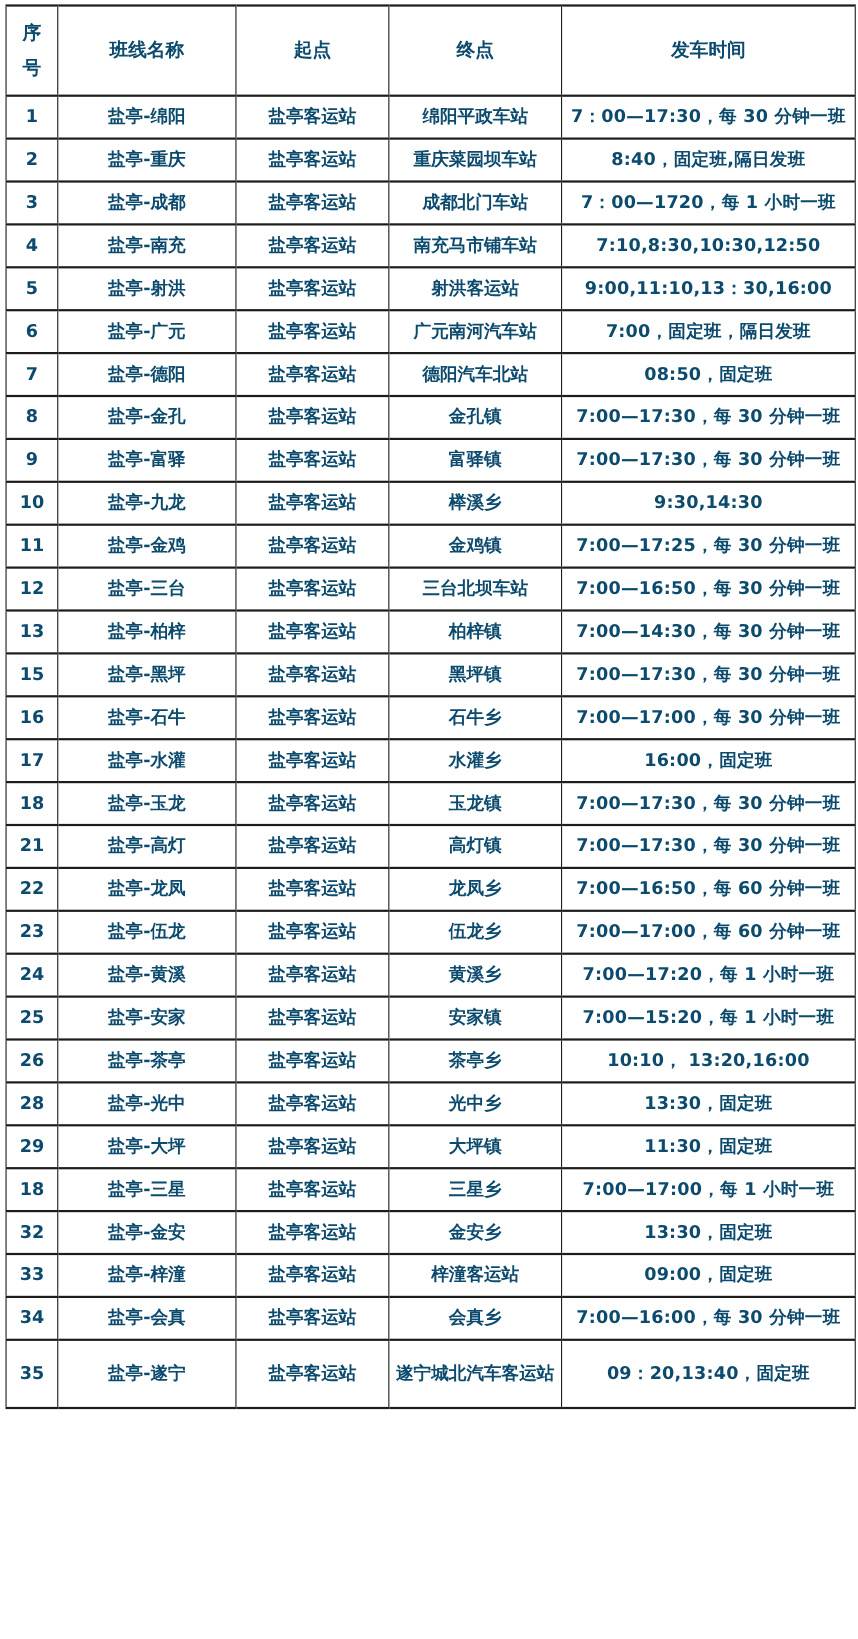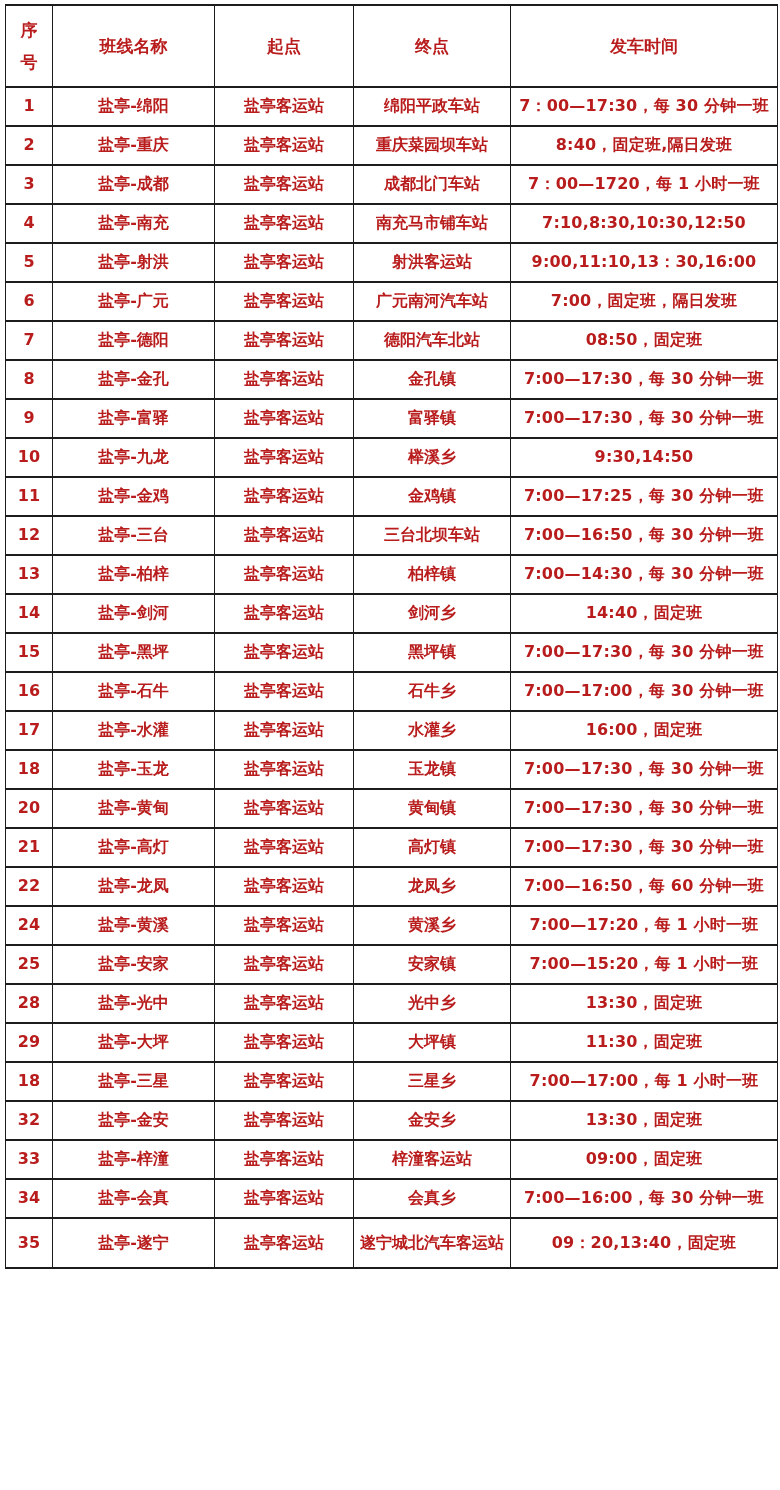--- a/index.html
+++ b/index.html
@@ -13,21 +13,21 @@
     overflow: hidden;
     font-family: "DejaVu Sans", "Liberation Sans", sans-serif;
   }
   .table-wrap {
     padding: 4px 3px 6px 5px;
   }
   table.schedule {
     border-collapse: collapse;
     table-layout: fixed;
     width: 772px;
-    color: #b91c1c;
+    color: #0c4a6e;
     font-weight: 700;
   }
   table.schedule th,
   table.schedule td {
     border: 1.5px solid #1c1c1c;
     border-top-width: 2px;
     border-bottom-width: 2px;
     text-align: center;
     vertical-align: middle;
     padding: 2px 4px;
@@ -41,21 +41,21 @@
   table.schedule th {
     font-size: 17px;
     font-weight: 700;
     background: #ffffff;
   }
   table.schedule tbody tr {
     height: 39px;
     background: #ffffff;
   }
   table.schedule tbody tr:last-child {
-    height: 50px;
+    height: 62px;
   }
   .seq-wrap {
     display: inline-block;
     width: 1.1em;
     word-break: break-all;
     line-height: 1.9;
   }
   td[data-name="cell-departure"] {
     letter-spacing: 0.2px;
   }
@@ -145,21 +145,21 @@
           <td data-name="cell-route-name">盐亭-富驿</td>
           <td data-name="cell-origin">盐亭客运站</td>
           <td data-name="cell-destination">富驿镇</td>
           <td data-name="cell-departure">7:00—17:30，每 30 分钟一班</td>
         </tr>
         <tr data-name="schedule-row">
           <td data-name="cell-seq">10</td>
           <td data-name="cell-route-name">盐亭-九龙</td>
           <td data-name="cell-origin">盐亭客运站</td>
           <td data-name="cell-destination">榉溪乡</td>
-          <td data-name="cell-departure">9:30,14:50</td>
+          <td data-name="cell-departure">9:30,14:30</td>
         </tr>
         <tr data-name="schedule-row">
           <td data-name="cell-seq">11</td>
           <td data-name="cell-route-name">盐亭-金鸡</td>
           <td data-name="cell-origin">盐亭客运站</td>
           <td data-name="cell-destination">金鸡镇</td>
           <td data-name="cell-departure">7:00—17:25，每 30 分钟一班</td>
         </tr>
         <tr data-name="schedule-row">
           <td data-name="cell-seq">12</td>
@@ -169,27 +169,20 @@
           <td data-name="cell-departure">7:00—16:50，每 30 分钟一班</td>
         </tr>
         <tr data-name="schedule-row">
           <td data-name="cell-seq">13</td>
           <td data-name="cell-route-name">盐亭-柏梓</td>
           <td data-name="cell-origin">盐亭客运站</td>
           <td data-name="cell-destination">柏梓镇</td>
           <td data-name="cell-departure">7:00—14:30，每 30 分钟一班</td>
         </tr>
         <tr data-name="schedule-row">
-          <td data-name="cell-seq">14</td>
-          <td data-name="cell-route-name">盐亭-剑河</td>
-          <td data-name="cell-origin">盐亭客运站</td>
-          <td data-name="cell-destination">剑河乡</td>
-          <td data-name="cell-departure">14:40，固定班</td>
-        </tr>
-        <tr data-name="schedule-row">
           <td data-name="cell-seq">15</td>
           <td data-name="cell-route-name">盐亭-黑坪</td>
           <td data-name="cell-origin">盐亭客运站</td>
           <td data-name="cell-destination">黑坪镇</td>
           <td data-name="cell-departure">7:00—17:30，每 30 分钟一班</td>
         </tr>
         <tr data-name="schedule-row">
           <td data-name="cell-seq">16</td>
           <td data-name="cell-route-name">盐亭-石牛</td>
           <td data-name="cell-origin">盐亭客运站</td>
@@ -204,53 +197,60 @@
           <td data-name="cell-departure">16:00，固定班</td>
         </tr>
         <tr data-name="schedule-row">
           <td data-name="cell-seq">18</td>
           <td data-name="cell-route-name">盐亭-玉龙</td>
           <td data-name="cell-origin">盐亭客运站</td>
           <td data-name="cell-destination">玉龙镇</td>
           <td data-name="cell-departure">7:00—17:30，每 30 分钟一班</td>
         </tr>
         <tr data-name="schedule-row">
-          <td data-name="cell-seq">20</td>
-          <td data-name="cell-route-name">盐亭-黄甸</td>
-          <td data-name="cell-origin">盐亭客运站</td>
-          <td data-name="cell-destination">黄甸镇</td>
-          <td data-name="cell-departure">7:00—17:30，每 30 分钟一班</td>
-        </tr>
-        <tr data-name="schedule-row">
           <td data-name="cell-seq">21</td>
           <td data-name="cell-route-name">盐亭-高灯</td>
           <td data-name="cell-origin">盐亭客运站</td>
           <td data-name="cell-destination">高灯镇</td>
           <td data-name="cell-departure">7:00—17:30，每 30 分钟一班</td>
         </tr>
         <tr data-name="schedule-row">
           <td data-name="cell-seq">22</td>
           <td data-name="cell-route-name">盐亭-龙凤</td>
           <td data-name="cell-origin">盐亭客运站</td>
           <td data-name="cell-destination">龙凤乡</td>
           <td data-name="cell-departure">7:00—16:50，每 60 分钟一班</td>
         </tr>
         <tr data-name="schedule-row">
+          <td data-name="cell-seq">23</td>
+          <td data-name="cell-route-name">盐亭-伍龙</td>
+          <td data-name="cell-origin">盐亭客运站</td>
+          <td data-name="cell-destination">伍龙乡</td>
+          <td data-name="cell-departure">7:00—17:00，每 60 分钟一班</td>
+        </tr>
+        <tr data-name="schedule-row">
           <td data-name="cell-seq">24</td>
           <td data-name="cell-route-name">盐亭-黄溪</td>
           <td data-name="cell-origin">盐亭客运站</td>
           <td data-name="cell-destination">黄溪乡</td>
           <td data-name="cell-departure">7:00—17:20，每 1 小时一班</td>
         </tr>
         <tr data-name="schedule-row">
           <td data-name="cell-seq">25</td>
           <td data-name="cell-route-name">盐亭-安家</td>
           <td data-name="cell-origin">盐亭客运站</td>
           <td data-name="cell-destination">安家镇</td>
           <td data-name="cell-departure">7:00—15:20，每 1 小时一班</td>
+        </tr>
+        <tr data-name="schedule-row">
+          <td data-name="cell-seq">26</td>
+          <td data-name="cell-route-name">盐亭-茶亭</td>
+          <td data-name="cell-origin">盐亭客运站</td>
+          <td data-name="cell-destination">茶亭乡</td>
+          <td data-name="cell-departure">10:10， 13:20,16:00</td>
         </tr>
         <tr data-name="schedule-row">
           <td data-name="cell-seq">28</td>
           <td data-name="cell-route-name">盐亭-光中</td>
           <td data-name="cell-origin">盐亭客运站</td>
           <td data-name="cell-destination">光中乡</td>
           <td data-name="cell-departure">13:30，固定班</td>
         </tr>
         <tr data-name="schedule-row">
           <td data-name="cell-seq">29</td>

